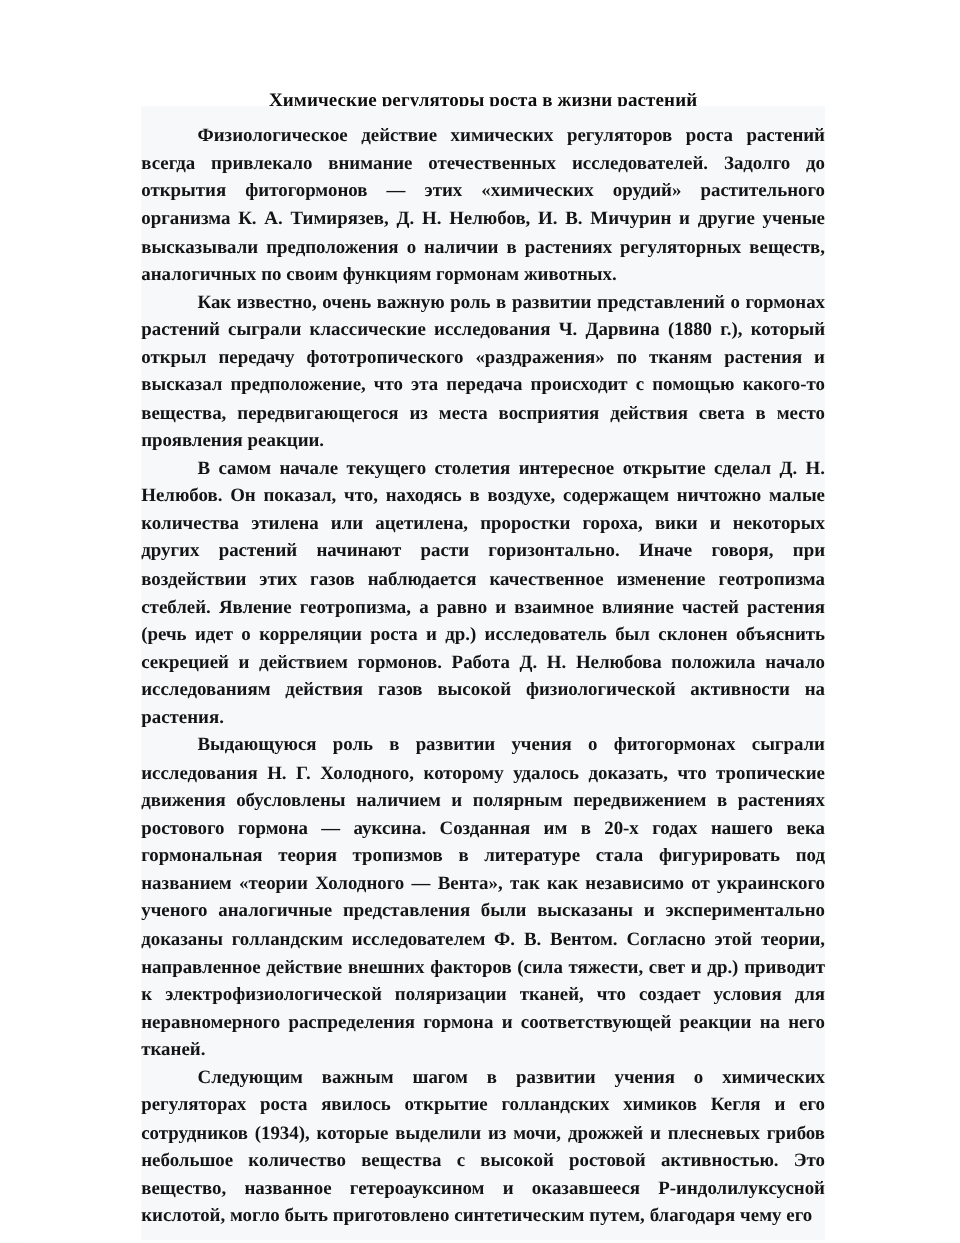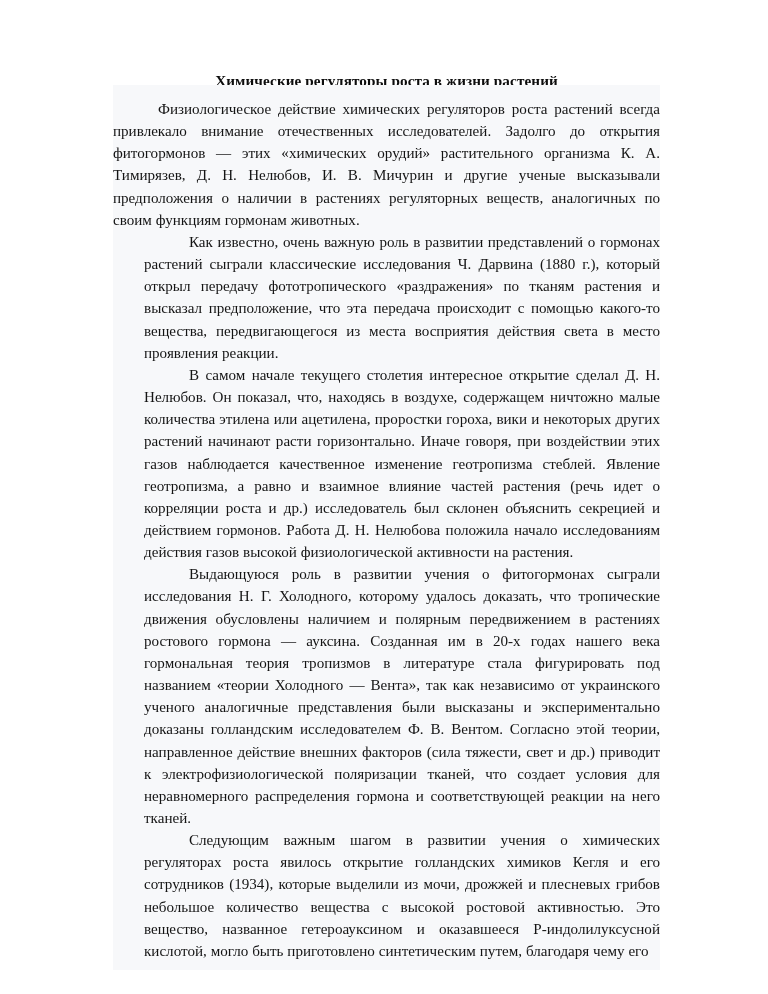--- a/index.html
+++ b/index.html
@@ -49,25 +49,25 @@
   .para {
     margin: 0;
     text-align: justify;
     text-justify: inter-word;
     text-indent: 45px;
     font-size: 15.1px;
     line-height: 22.15px;
     color: #141414;
     hyphens: none;
     word-spacing: 0.1px;
+    font-weight: bold;
   }
 
   .para + .para {
     margin-top: 0;
-    margin-left: 31px;
   }
 </style>
 </head>
 <body>
 
 <div class="page">
 
   <h1 class="doc-title">Химические регуляторы роста в жизни растений</h1>
 
   <div class="text-block">

